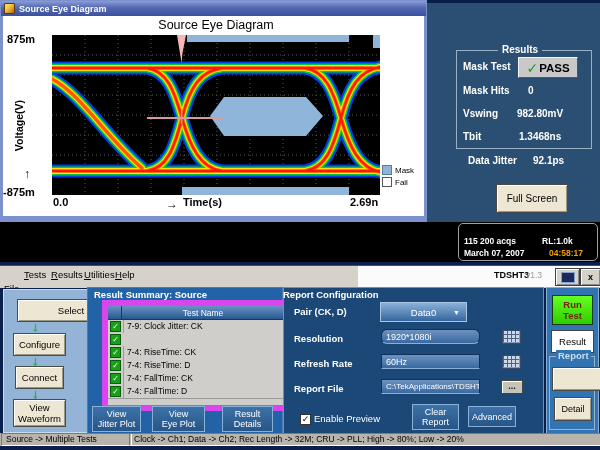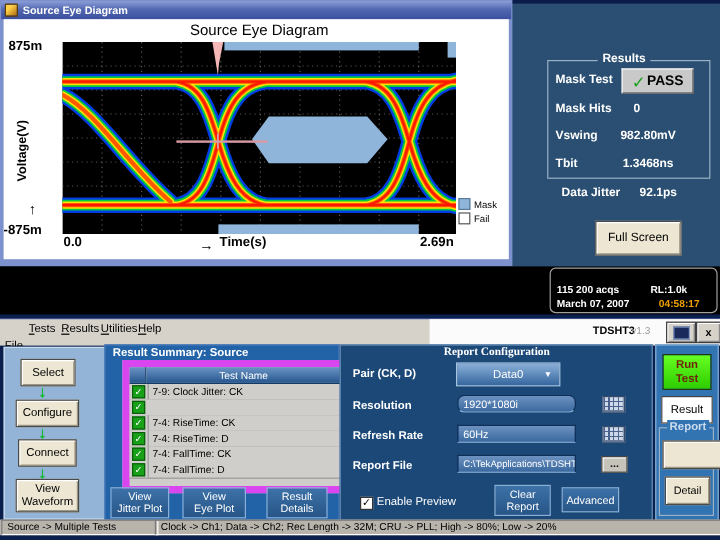--- a/index.html
+++ b/index.html
@@ -171,21 +171,21 @@
   <span class="abs" style="left:494px;top:270px;font-size:9px;font-weight:bold;color:#000;">TDSHT3</span>
   <span class="abs" style="left:526px;top:270px;font-size:8.5px;color:#9a9a9a;">v1.3</span>
   <div class="abs winbtn" style="left:555px;top:268px;width:23px;height:16px;">
     <div style="width:12px;height:9px;background:#1a2a5a;border:1px solid #8aa0c8;"></div>
   </div>
   <div class="abs winbtn" style="left:580px;top:268px;width:19px;height:16px;">
     <span>x</span>
   </div>
 
   <div class="abs sidebar"></div>
-  <div class="abs btn-cream" style="left:17px;top:299px;width:44px;height:21px;font-size:9.5px;">Select</div>
+  <div class="abs btn-cream" style="left:17px;top:299px;width:44px;height:21px;font-size:9.5px;padding-left:31px;">Select</div>
   <div class="abs garrow" style="left:32px;top:321px;">↓</div>
   <div class="abs btn-cream" style="left:13px;top:333px;width:51px;height:21px;font-size:9.5px;">
       <span>Configure</span>
     </div>
   <div class="abs garrow" style="left:32px;top:355px;">↓</div>
   <div class="abs btn-cream" style="left:15px;top:366px;width:47px;height:21px;font-size:9.5px;">Connect</div>
   <div class="abs garrow" style="left:32px;top:388px;">↓</div>
   <div class="abs btn-cream" style="left:13px;top:399px;width:51px;height:26px;font-size:9.5px;line-height:11px;flex-direction:column;">
     <span>View</span>
     <span>Waveform</span>
@@ -233,21 +233,21 @@
   <div class="abs btn-blue" style="left:152px;top:406px;width:51px;height:24px;flex-direction:column;">
     <span>View</span>
     <span>Eye Plot</span>
   </div>
   <div class="abs btn-blue" style="left:222px;top:406px;width:49px;height:24px;flex-direction:column;">
     <span>Result</span>
     <span>Details</span>
   </div>
 
   <div class="abs rptpanel"></div>
-  <div class="abs paneltitle" style="left:283px;top:289px;width:262px;text-align:center;font-family:Liberation Serif, serif;">Report Configuration</div>
+  <div class="abs paneltitle" style="left:283px;top:289px;width:262px;">Report Configuration</div>
   <div class="abs flabel" style="left:294px;top:306px;">Pair (CK, D)</div>
   <div class="abs dropdown" style="left:380px;top:302px;width:85px;height:18px;">
     <span>Data0</span>
     <span class="dd-caret">▼</span>
   </div>
   <div class="abs flabel" style="left:294px;top:333px;">Resolution</div>
   <div class="abs field" style="left:381px;top:329px;width:99px;height:15px;border-radius:6px;">1920*1080i</div>
   <div class="abs kbbtn" style="left:502px;top:330px;width:17px;height:12px;"></div>
   <div class="abs flabel" style="left:294px;top:358px;">Refresh Rate</div>
   <div class="abs field" style="left:381px;top:354px;width:99px;height:15px;">60Hz</div>

